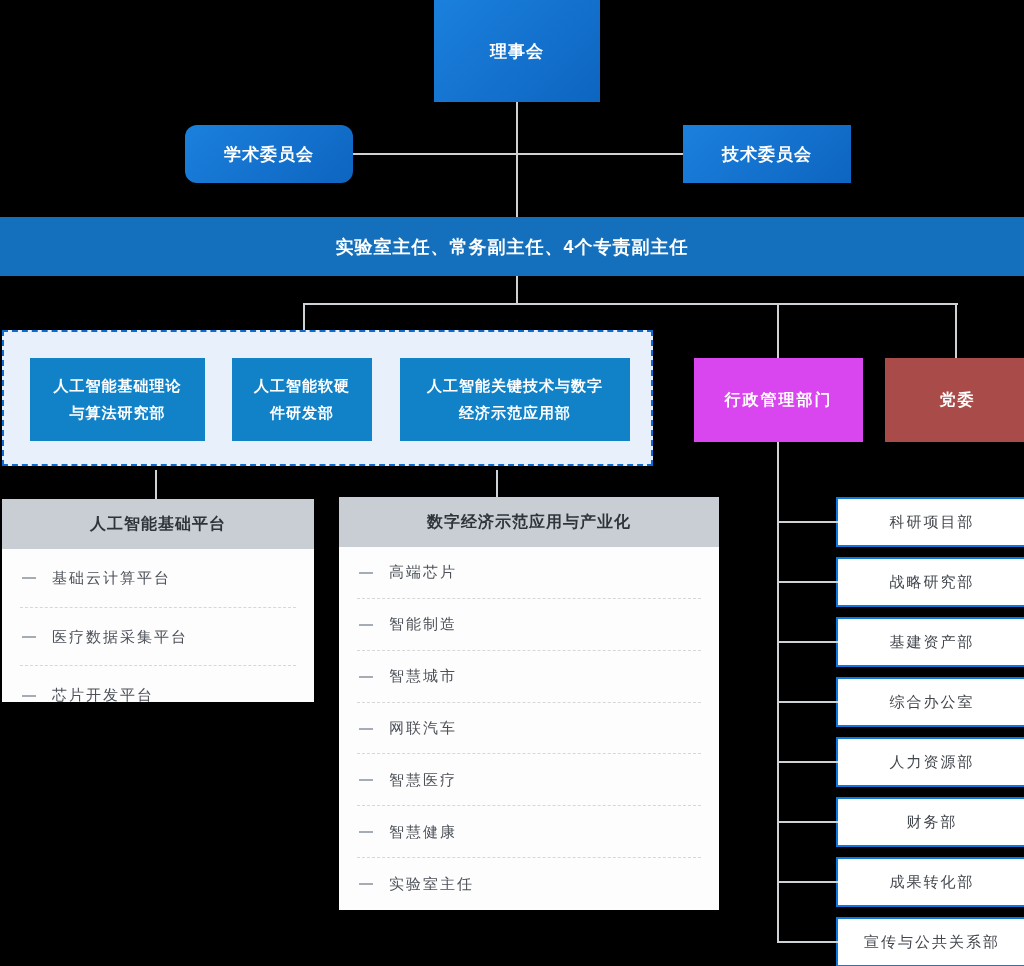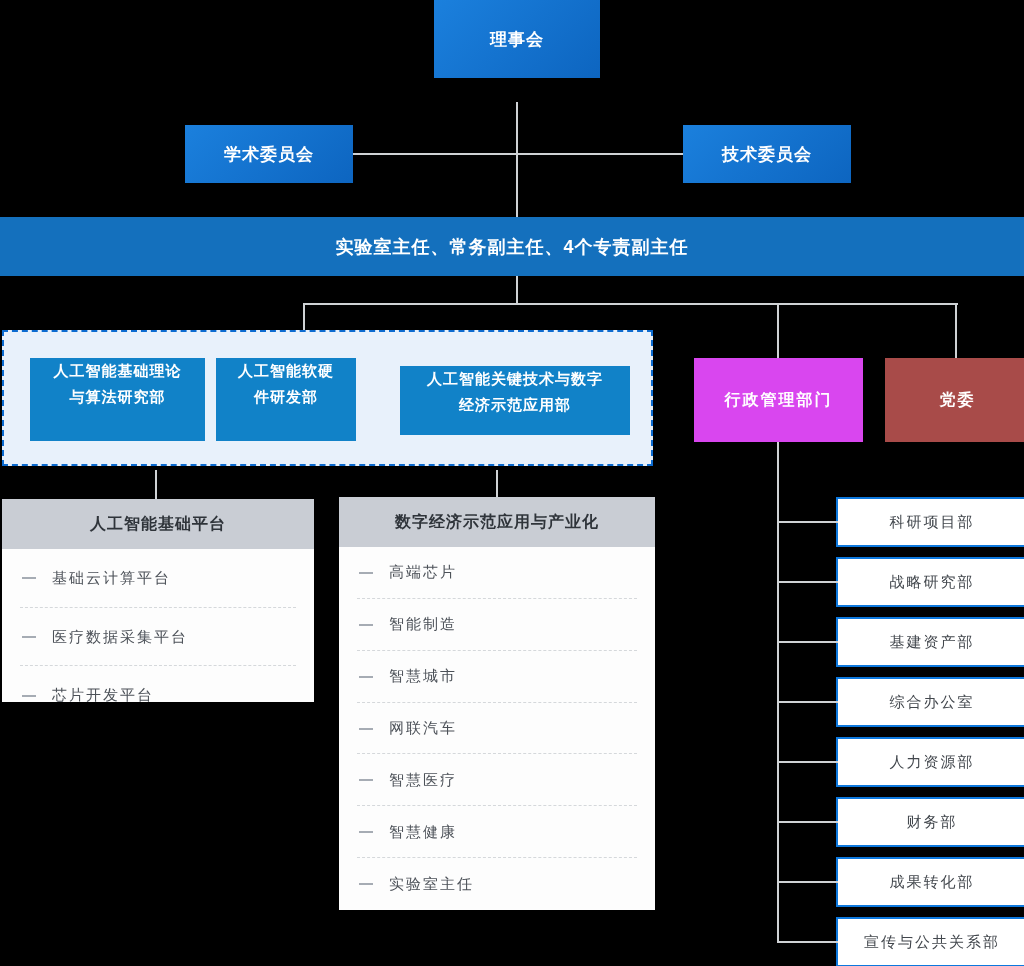--- a/index.html
+++ b/index.html
@@ -30,21 +30,21 @@
   }
 
   
   .cluster{
     background:#e8f1fb;
     border:2px dashed #0c6bd0;
   }
   .rd-box{
     background:#1182c8;
     color:#fff;font-weight:bold;font-size:15px;line-height:1.75;letter-spacing:1px;
-    display:flex;flex-direction:column;align-items:center;text-align:center;
+    display:flex;flex-direction:column;align-items:center;justify-content:center;text-align:center;
   }
 
   .admin-node{
     background:#d946ef;
     color:#fff;font-weight:bold;font-size:16px;letter-spacing:2px;
     display:flex;align-items:center;justify-content:center;
   }
   .party-node{
     background:#a84b49;
     color:#fff;font-weight:bold;font-size:16px;letter-spacing:2px;
@@ -97,38 +97,38 @@
 <div class="line" style="left:353px;top:153px;width:330px;height:2px;"></div>
 <div class="line" style="left:516px;top:276px;width:2px;height:28px;"></div>
 <div class="line" style="left:303px;top:303px;width:655px;height:2px;"></div>
 <div class="line" style="left:303px;top:305px;width:2px;height:26px;"></div>
 <div class="line" style="left:777px;top:305px;width:2px;height:54px;"></div>
 <div class="line" style="left:955px;top:305px;width:2px;height:54px;"></div>
 <div class="line" style="left:155px;top:470px;width:2px;height:29px;"></div>
 <div class="line" style="left:496px;top:470px;width:2px;height:27px;"></div>
 <div class="line" style="left:777px;top:442px;width:2px;height:499px;"></div>
 
-<div class="abs blue-node" style="left:434px;top:0;width:166px;height:78px;">理事会</div>
-
-<div class="abs blue-node" style="left:185px;top:125px;width:168px;height:58px;">学术委员会</div>
+<div class="abs blue-node" style="left:434px;top:0;width:166px;height:102px;">理事会</div>
+
+<div class="abs blue-node" style="left:185px;top:125px;width:168px;height:58px;border-radius:12px;">学术委员会</div>
 <div class="abs blue-node" style="left:683px;top:125px;width:168px;height:58px;">技术委员会</div>
 
 <div class="abs bar" style="left:0;top:217px;width:1024px;height:59px;">实验室主任、常务副主任、4个专责副主任</div>
 
 <div class="abs cluster" style="left:2px;top:330px;width:651px;height:136px;"></div>
 
 <div class="abs rd-box" style="left:30px;top:358px;width:175px;height:83px;">
   <span>人工智能基础理论</span>
   <span>与算法研究部</span>
 </div>
-<div class="abs rd-box" style="left:216px;top:358px;width:140px;height:83px;">
+<div class="abs rd-box" style="left:232px;top:358px;width:140px;height:83px;">
   <span>人工智能软硬</span>
   <span>件研发部</span>
 </div>
-<div class="abs rd-box" style="left:400px;top:366px;width:230px;height:69px;">
+<div class="abs rd-box" style="left:400px;top:358px;width:230px;height:83px;">
   <span>人工智能关键技术与数字</span>
   <span>经济示范应用部</span>
 </div>
 
 <div class="abs admin-node" style="left:694px;top:358px;width:169px;height:84px;">行政管理部门</div>
 <div class="abs party-node" style="left:885px;top:358px;width:145px;height:84px;">党委</div>
 
 <div class="abs panel" style="left:2px;top:499px;width:312px;height:203px;">
   <div class="panel-header">人工智能基础平台</div>
   <div class="panel-body" style="height:176px;" data-repeat="org.platforms_panel.items">
@@ -141,21 +141,21 @@
       <span class="dash-icon"></span>
       <span>医疗数据采集平台</span>
     </div>
       <div class="panel-item">
       <span class="dash-icon"></span>
       <span>芯片开发平台</span>
     </div>
     </div>
 </div>
 
-<div class="abs panel" style="left:339px;top:497px;width:316px;height:413px;">
+<div class="abs panel" style="left:339px;top:497px;width:380px;height:413px;">
   <div class="panel-header">数字经济示范应用与产业化</div>
   <div class="panel-body" style="height:363px;" data-repeat="org.applications_panel.items">
 
   <div class="panel-item">
       <span class="dash-icon"></span>
       <span>高端芯片</span>
     </div>
       <div class="panel-item">
       <span class="dash-icon"></span>
       <span>智能制造</span>

